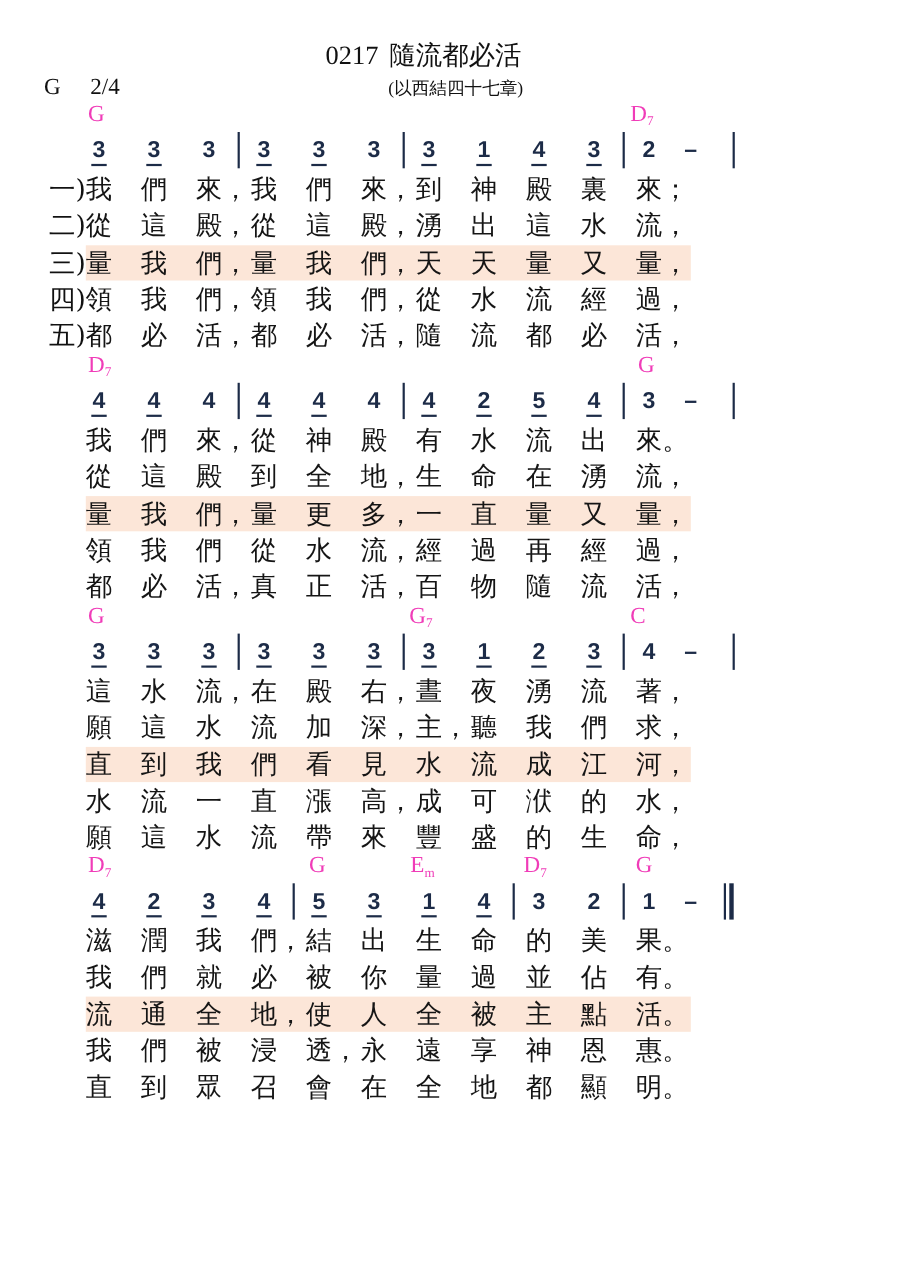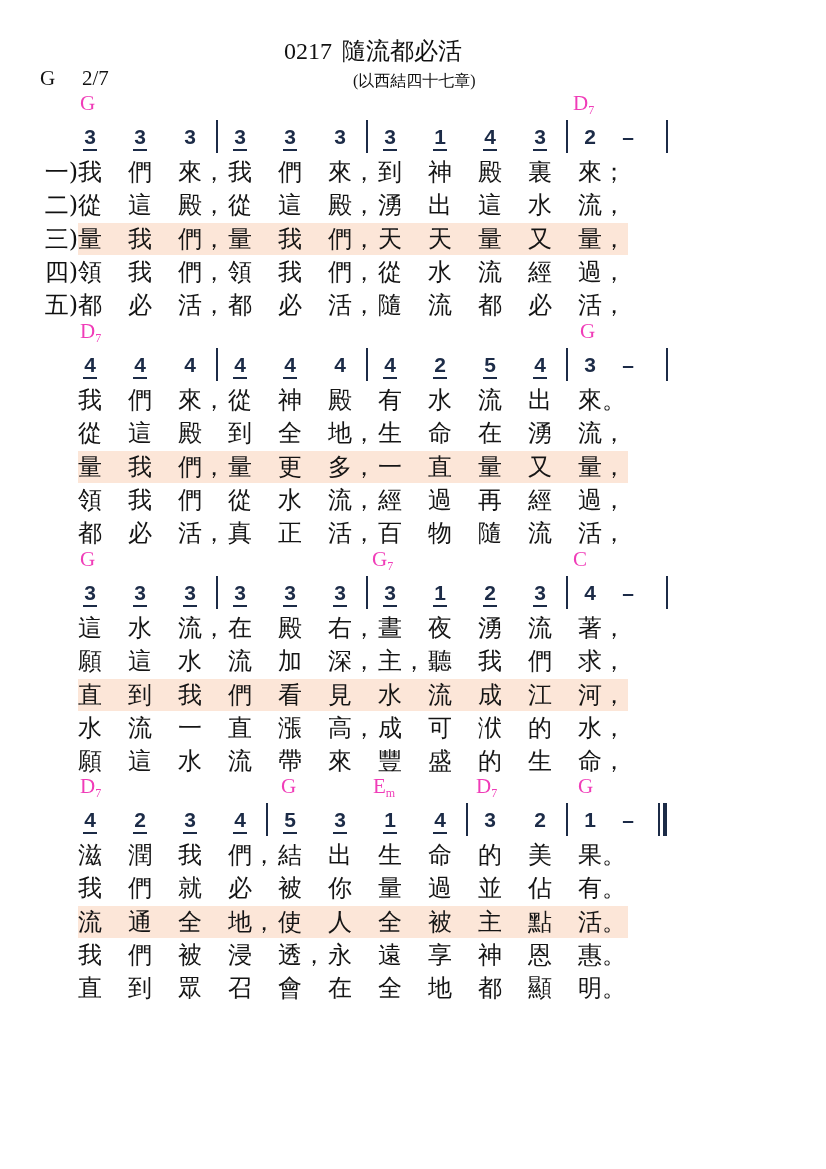--- a/index.html
+++ b/index.html
@@ -1,17 +1,17 @@
 <!DOCTYPE html>
 <html><head>
   <meta charset="utf-8">
   <style>
     html, body { margin: 0; padding: 0; background: #ffffff; }
     body { width: 826px; height: 1169px; position: relative; overflow: hidden; color: #111111; font-family: "DejaVu Serif", serif; }
-    .title { position: absolute; left: 284px; top: 37px; font-size: 24px; line-height: 28px; font-family: "Liberation Serif", serif; white-space: nowrap; }
+    .title { position: absolute; left: 296px; top: 37px; font-size: 24px; line-height: 28px; font-family: "Liberation Serif", serif; white-space: nowrap; }
     .title .num { margin-right: 10px; }
     .key { position: absolute; top: 66px; font-size: 21px; line-height: 24px; font-family: "Liberation Serif", serif; }
     .scripture { position: absolute; left: 353px; top: 71px; font-size: 16px; line-height: 20px; font-family: "Liberation Serif", serif; white-space: nowrap; }
 
     .system { position: absolute; left: 0; width: 826px; height: 228px; }
     .hl { position: absolute; left: 78px; width: 550px; top: 128px; height: 32px; background: #fce6d8; }
 
     .chord { position: absolute; top: -3px; font-family: "Liberation Serif", serif; font-size: 21px; line-height: 22px; color: #f03cb8; white-space: nowrap; }
     .chord sub { font-size: 12px; vertical-align: -4px; line-height: 0; }
 
@@ -32,21 +32,21 @@
     .c4 { left: 278px; } .c5 { left: 328px; } .c6 { left: 378px; } .c7 { left: 428px; }
     .c8 { left: 478px; } .c9 { left: 528px; } .c10 { left: 578px; }
   </style>
 </head>
 <body>
 
 <div class="title">
   <span class="num">0217</span><span>隨流都必活</span>
 </div>
 <span class="key" style="left:40px">G</span>
-<span class="key" style="left:82px">2/7</span>
+<span class="key" style="left:82px">2/4</span>
 <span class="scripture">(以西結四十七章)</span>
 
 <div class="system" style="top:95px">
   <div class="hl"></div>
 
   <span class="chord" style="left:80px"><span>G</span><sub></sub></span>
   <span class="chord" style="left:573px"><span>D</span><sub>7</sub></span>
 
   <span class="note n0" data-dur="eighth">3</span>
   <span class="note n1" data-dur="eighth">3</span>

